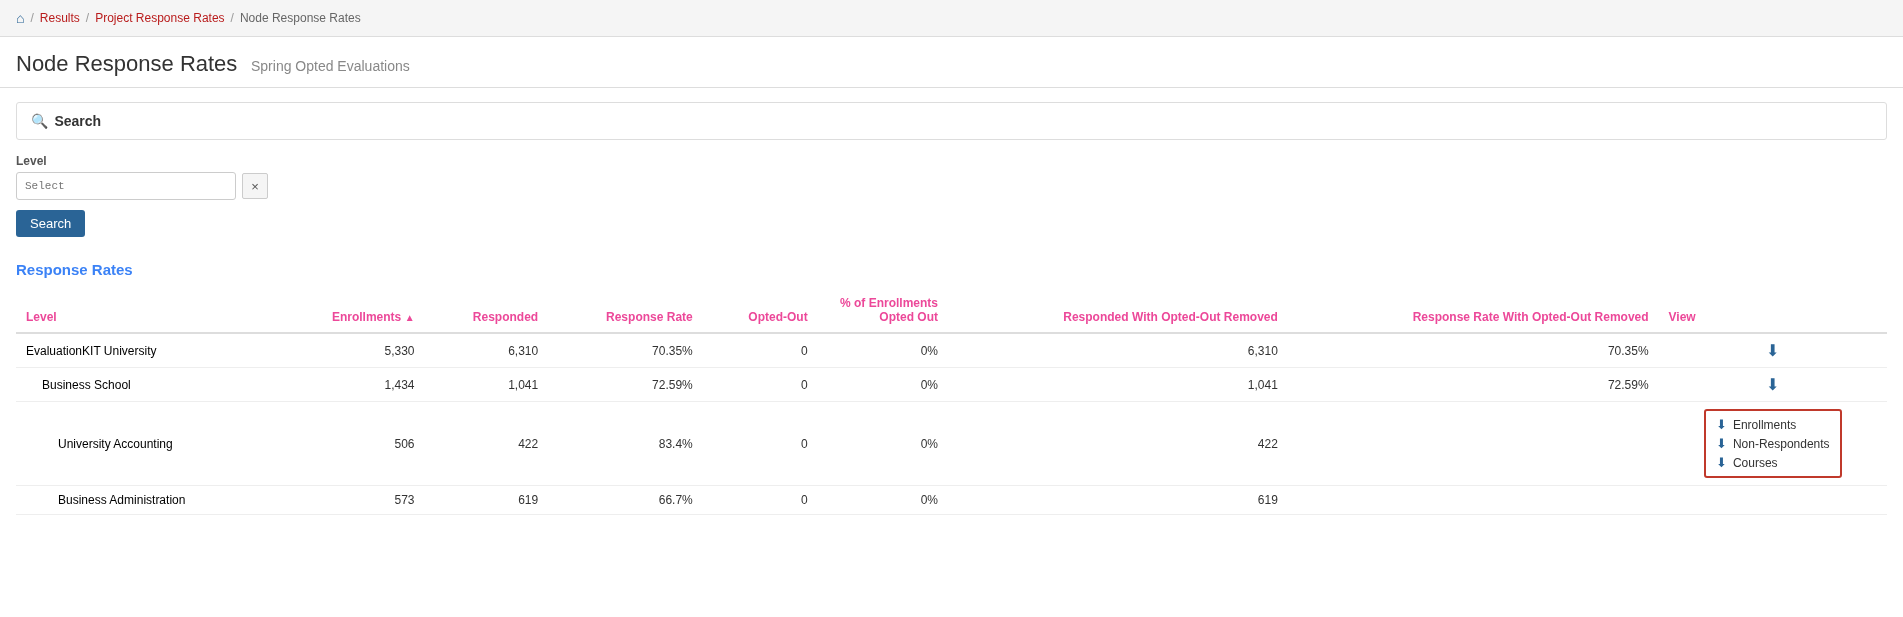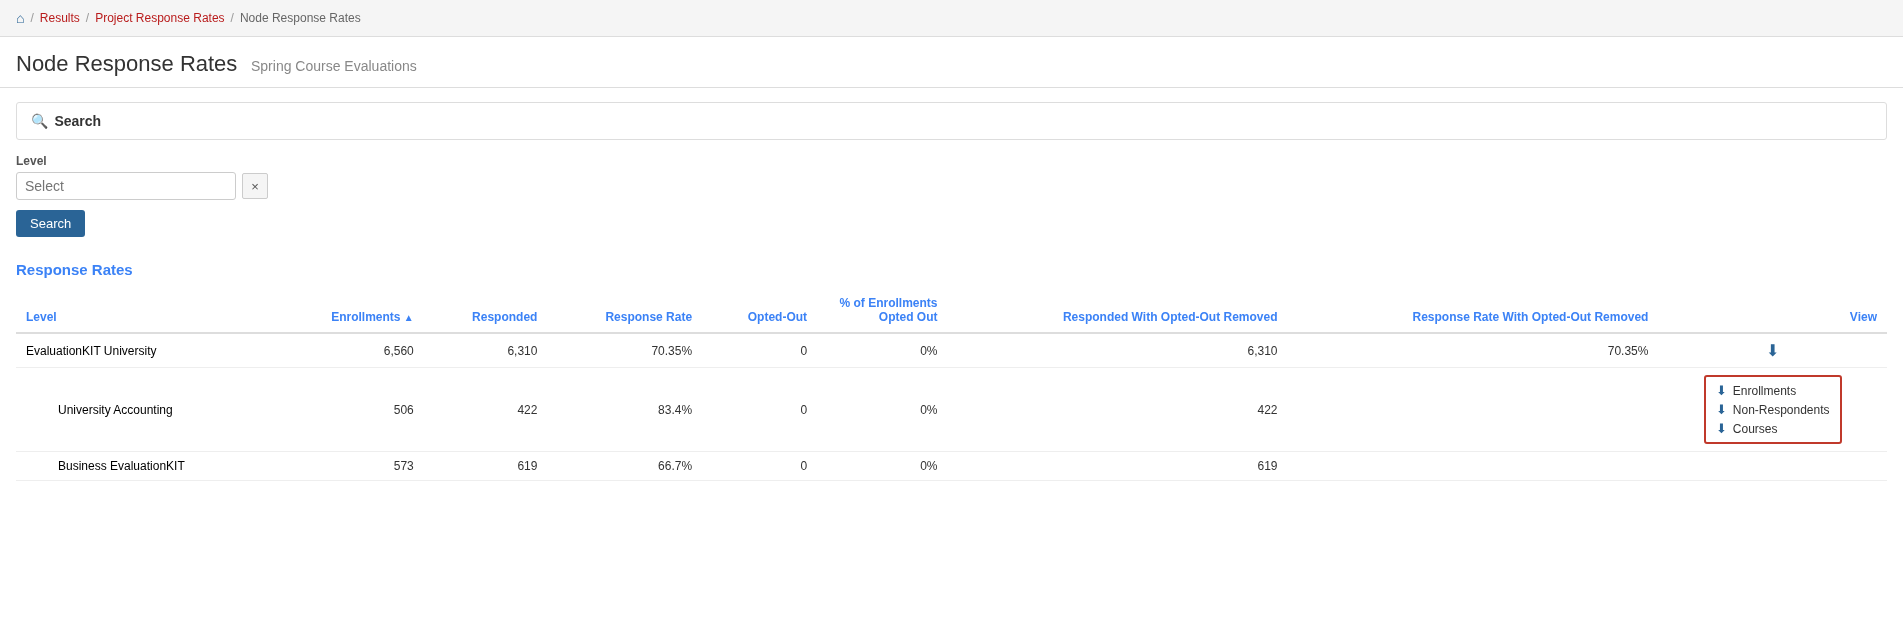--- a/index.html
+++ b/index.html
@@ -14,32 +14,32 @@
     .page-title { font-size: 22px; font-weight: 300; color: #333; }
     .page-subtitle { font-size: 14px; color: #888; margin-left: 10px; font-weight: normal; }
 
     .search-section { margin: 14px 16px; border: 1px solid #ddd; border-radius: 3px; padding: 10px 14px; }
     .search-header { display: flex; align-items: center; gap: 6px; font-size: 14px; font-weight: bold; color: #333; }
     .search-icon { color: #555; font-size: 14px; }
 
     .filter-section { margin: 10px 16px; padding: 0 0 10px; }
     .field-label { font-size: 12px; font-weight: bold; color: #555; margin-bottom: 4px; }
     .select-wrapper { display: flex; align-items: center; gap: 6px; }
-    .select-input { width: 220px; height: 28px; border: 1px solid #ccc; border-radius: 3px; padding: 0 8px; font-size: 14px; color: #999; background: #fff; }
+    .select-input { width: 220px; height: 28px; border: 1px solid #ccc; border-radius: 3px; padding: 0 8px; font-size: 11px; color: #999; background: #fff; font-family: Liberation Mono, monospace; }
     .clear-btn { width: 26px; height: 26px; border: 1px solid #ccc; background: #f5f5f5; cursor: pointer; display: flex; align-items: center; justify-content: center; border-radius: 2px; color: #555; font-size: 13px; }
     .search-btn { margin-top: 10px; background: #2a6496; color: #fff; border: none; padding: 6px 14px; border-radius: 3px; cursor: pointer; font-size: 13px; }
 
     .response-rates-section { margin: 14px 16px; }
     .section-title { font-size: 15px; font-weight: bold; color: #3b82f6; margin-bottom: 10px; }
 
     table { width: 100%; border-collapse: collapse; font-size: 12px; }
     thead tr { border-bottom: 2px solid #ddd; }
-    thead th { padding: 8px 10px; text-align: left; color: #3b82f6; font-weight: bold; font-size: 12px; vertical-align: bottom; }
+    thead th { padding: 8px 10px; text-align: left; color: #ec4899; font-weight: bold; font-size: 12px; vertical-align: bottom; }
     thead th.right { text-align: right; }
-    thead th.center { text-align: right; }
+    thead th.center { text-align: left; }
     tbody tr { border-bottom: 1px solid #eee; }
     tbody td { padding: 7px 10px; vertical-align: middle; }
     tbody td.num { text-align: right; }
     tbody td.center { text-align: center; }
 
     .row-link { color: #000000; text-decoration: none; }
 
     .download-icon { color: #2a6496; font-size: 16px; cursor: pointer; }
 
     .popup-box { border: 2px solid #c0392b; border-radius: 3px; padding: 6px 10px; background: #fff; display: inline-flex; flex-direction: column; gap: 4px; }
@@ -58,21 +58,21 @@
   <span class="sep">/</span>
   <a href="#">Results</a>
   <span class="sep">/</span>
   <a href="#">Project Response Rates</a>
   <span class="sep">/</span>
   <span>Node Response Rates</span>
 </div>
 
 <div class="page-header">
   <span class="page-title">Node Response Rates</span>
-  <span class="page-subtitle">Spring Course Evaluations</span>
+  <span class="page-subtitle">Spring Opted Evaluations</span>
 </div>
 
 <div class="search-section">
   <div class="search-header">
     <span class="search-icon">🔍</span>
     <span>Search</span>
   </div>
 </div>
 
 <div class="filter-section">
@@ -98,27 +98,38 @@
         <th class="right">Opted-Out</th>
         <th class="right" style="max-width:90px;">% of Enrollments Opted Out</th>
         <th class="right">Responded With Opted-Out Removed</th>
         <th class="right">Response Rate With Opted-Out Removed</th>
         <th class="center">View</th>
       </tr>
     </thead>
     <tbody id="table-body">
     <tr>
           <td style="padding-left: 10px;"><a href="#" class="row-link">EvaluationKIT University</a></td>
-          <td class="num">6,560</td>
+          <td class="num">5,330</td>
           <td class="num">6,310</td>
           <td class="num">70.35%</td>
           <td class="num">0</td>
           <td class="num">0%</td>
           <td class="num">6,310</td>
           <td class="num">70.35%</td>
+          <td class="center td-popup" style="position: relative;"><span class="download-icon">⬇</span></td>
+        </tr>
+        <tr>
+          <td style="padding-left: 26px;"><a href="#" class="row-link">Business School</a></td>
+          <td class="num">1,434</td>
+          <td class="num">1,041</td>
+          <td class="num">72.59%</td>
+          <td class="num">0</td>
+          <td class="num">0%</td>
+          <td class="num">1,041</td>
+          <td class="num">72.59%</td>
           <td class="center td-popup" style="position: relative;"><span class="download-icon">⬇</span></td>
         </tr>
         <tr>
           <td style="padding-left: 42px;"><a href="#" class="row-link">University Accounting</a></td>
           <td class="num">506</td>
           <td class="num">422</td>
           <td class="num">83.4%</td>
           <td class="num">0</td>
           <td class="num">0%</td>
           <td class="num">422</td>
@@ -134,21 +145,21 @@
                   <span>Non-Respondents</span>
                 </div>
                 <div class="popup-item">
                   <span class="popup-item-icon">⬇</span>
                   <span>Courses</span>
                 </div>
               </div></div>
           </td>
         </tr>
         <tr>
-          <td style="padding-left: 42px;"><a href="#" class="row-link">Business EvaluationKIT</a></td>
+          <td style="padding-left: 42px;"><a href="#" class="row-link">Business Administration</a></td>
           <td class="num">573</td>
           <td class="num">619</td>
           <td class="num">66.7%</td>
           <td class="num">0</td>
           <td class="num">0%</td>
           <td class="num">619</td>
           <td class="num"></td>
           <td class="center td-popup" style="position: relative;"></td>
         </tr>
       </tbody>

